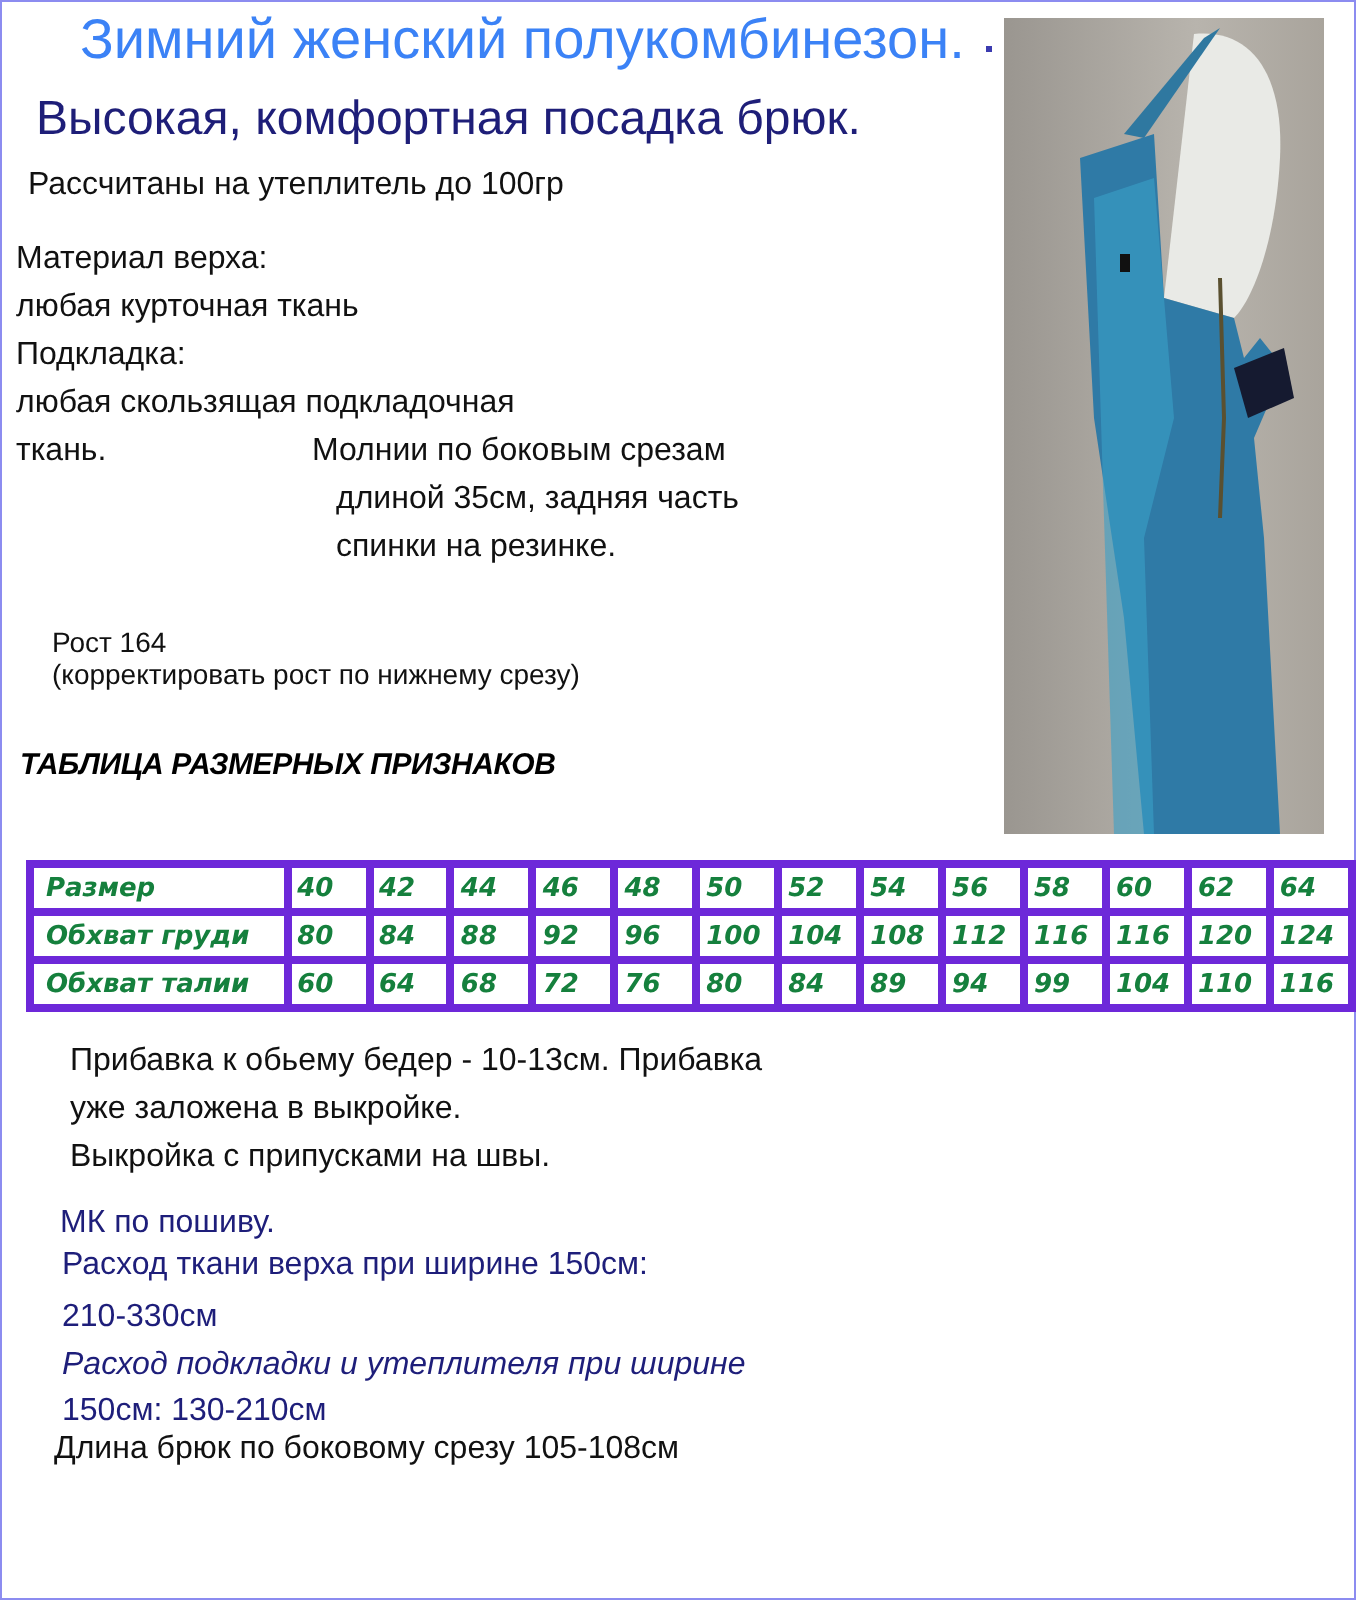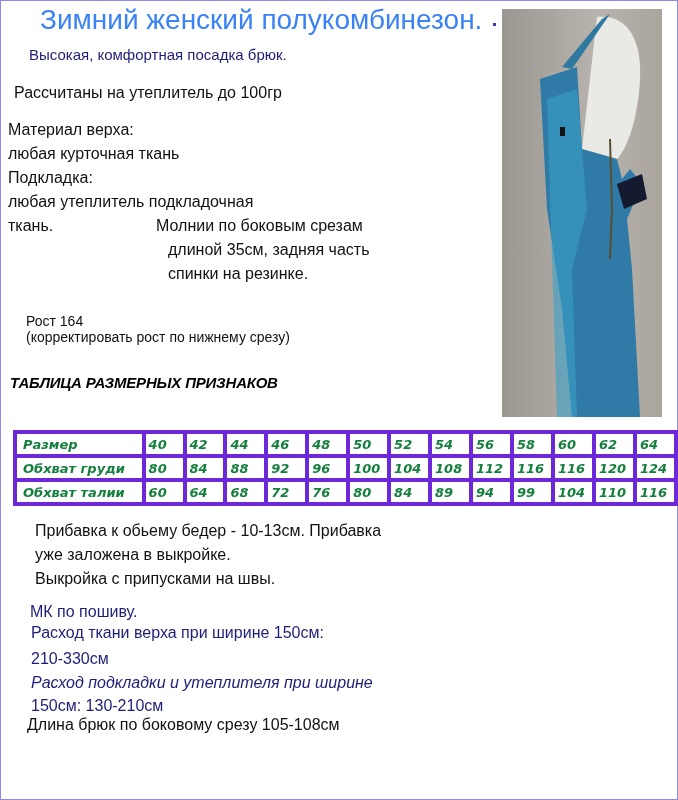--- a/index.html
+++ b/index.html
@@ -1,21 +1,21 @@
 <!DOCTYPE html>
 <html><head>
 <meta charset="utf-8">
 <style>
   html, body { margin:0; padding:0; }
   body { width:678px; height:800px; background:#fff; position:relative; overflow:hidden;
          font-family:"Liberation Sans", sans-serif; }
   .frame { position:absolute; left:0; top:0; width:676px; height:798px; border:1px solid #8c8cf0; }
   .abs { position:absolute; white-space:nowrap; }
   .title { left:40px; top:4px; font-size:28px; color:#3b82f6; }
-  .sub { left:18px; top:46px; font-size:15px; color:#1e1e78;margin-left:11px; }
+  .sub { left:18px; top:46px; font-size:24px; color:#1e1e78; }
   .blk { color:#111; }
   .t20 { font-size:16px; }
   .t14 { font-size:14px; }
   .table-title { left:10px; top:374px; font-size:15px; font-weight:bold; font-style:italic; color:#000000; letter-spacing:-0.2px; }
   table.sz { position:absolute; left:13px; top:430px; border-collapse:collapse; border:2px solid #6a6ae0; }
   table.sz td { border:4px solid #6d28d9; font-family:"DejaVu Sans", sans-serif; font-style:italic; font-weight:bold;
                 font-size:13px; color:#15803d; height:20px; padding:0 3px; }
   table.sz td.lbl { width:116px; padding-left:6px; }
   table.sz td.num { width:31px; }
   .navy { color:#1e1e7a; }
@@ -27,21 +27,21 @@
 
 <div class="frame"></div>
 
 <div class="abs title">Зимний женский полукомбинезон.</div>
 <div class="abs sub">Высокая, комфортная посадка брюк.</div>
 <div class="abs blk t20" style="left:14px;top:84px;">Рассчитаны на утеплитель до 100гр</div>
 
 <div class="abs blk t20" style="left:8px;top:121px;">Материал верха:</div>
 <div class="abs blk t20" style="left:8px;top:145px;">любая курточная ткань</div>
 <div class="abs blk t20" style="left:8px;top:169px;">Подкладка:</div>
-<div class="abs blk t20" style="left:8px;top:193px;">любая утеплитель подкладочная</div>
+<div class="abs blk t20" style="left:8px;top:193px;">любая скользящая подкладочная</div>
 <div class="abs blk t20" style="left:8px;top:217px;">ткань.</div>
 <div class="abs blk t20" style="left:156px;top:217px;">Молнии по боковым срезам</div>
 <div class="abs blk t20" style="left:168px;top:241px;">длиной 35см, задняя часть</div>
 <div class="abs blk t20" style="left:168px;top:265px;">спинки на резинке.</div>
 
 <div class="abs blk t14" style="left:26px;top:313px;">Рост 164</div>
 <div class="abs blk t14" style="left:26px;top:329px;">(корректировать рост по нижнему срезу)</div>
 
 <div class="abs table-title">ТАБЛИЦА РАЗМЕРНЫХ ПРИЗНАКОВ</div>
 

